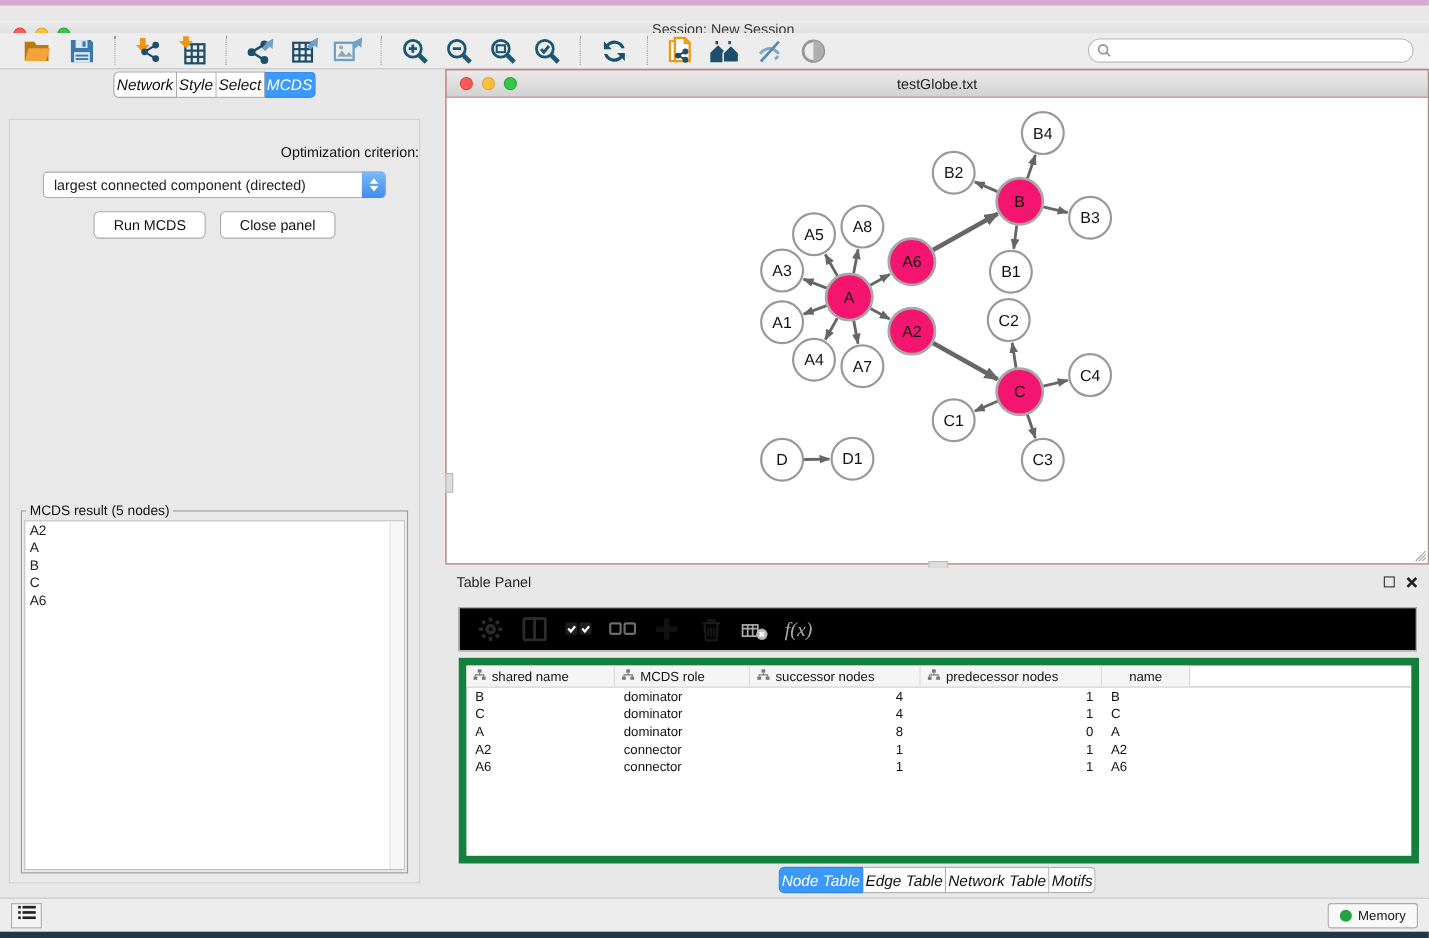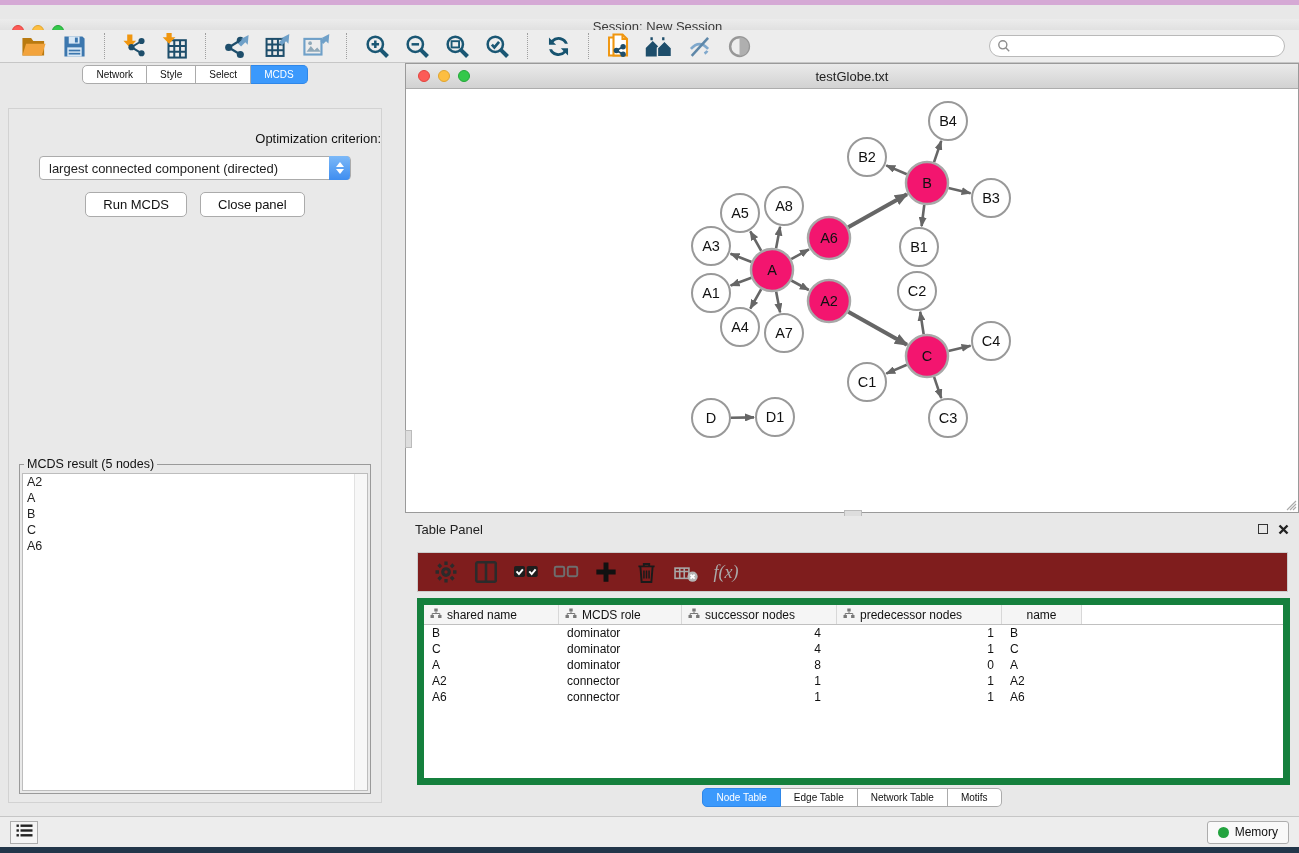--- a/index.html
+++ b/index.html
@@ -30,22 +30,22 @@
   .search-mag { position:absolute; left:8px; top:4px; }
 
   
   .control-panel { position:absolute; left:0; top:65px; width:390px; height:750px; background:#E8E8E8; }
   .panel-head { height:26px; display:flex; align-items:center; padding:0 10px; font-size:13px; color:#222; }
   .panel-head .spacer { flex:1; }
   .win-float { width:10px; height:10px; border:1.6px solid #333; margin-right:10px; cursor:pointer; }
   .win-close { cursor:pointer; display:flex; }
 
   .tabs-row { display:flex; justify-content:center; }
-  .tab { background:#fff; border:1px solid #ABABAB; border-left:none; padding:3px 13px;
-         font-size:10px; cursor:pointer; color:#111; }
+  .tab { background:#fff; border:1px solid #ABABAB; border-left:none; padding:3px 2px;
+         font-size:14px; cursor:pointer; color:#111;font-style:italic; }
   .tab:first-child { border-left:1px solid #ABABAB; border-radius:5px 0 0 5px; }
   .tab:last-child { border-radius:0 5px 5px 0; }
   .tab.sel { background:#3B99FC; border-color:#2F87E8; color:#fff; }
 
   .cp-body { position:absolute; left:8px; right:8px; top:43px; bottom:12px;
              background:#E9E9E9; border:1px solid #D2D2D2; }
   .opt-label { text-align:right; margin-top:22px; font-size:13px; color:#111; }
   .select-box { position:relative; margin:10px auto 0; width:312px; height:24px; background:#fff;
                 border:1px solid #ABABAB; border-radius:4px; display:flex; align-items:center;
                 font-size:13px; padding-left:9px; cursor:pointer; }
@@ -76,21 +76,21 @@
                   display:flex; align-items:center; justify-content:center; position:relative;
                   font-size:13px; color:#222; }
   .net-canvas { position:relative; width:892px; height:423px; background:#fff; }
   .graph-svg { position:absolute; left:0; top:0; }
   .resize-grip { position:absolute; right:1px; bottom:1px; cursor:nwse-resize; }
   .split-v { position:absolute; left:405px; top:430px; width:7px; height:18px; background:#DDD; border:1px solid #BBB; cursor:col-resize; }
   .split-h { position:absolute; left:844px; top:510px; width:18px; height:7px; background:#DDD; border:1px solid #BBB; cursor:row-resize; }
 
   
   .table-panel { position:absolute; left:405px; top:516px; width:894px; height:299px; background:#E8E8E8; }
-  .tp-toolbar { position:absolute; left:12px; top:36px; width:871px; height:40px; background:#7f1d1d;
+  .tp-toolbar { position:absolute; left:12px; top:36px; width:871px; height:40px; background:#000000;
                 border:1px solid #CCC; display:flex; align-items:center; padding:0 8px; }
   .tp-btn { background:none; border:none; width:40px; height:34px; display:flex; align-items:center;
             justify-content:center; cursor:pointer; }
   .fx { font-family:"Liberation Serif",serif; font-style:italic; font-size:18px; color:#ABABAB; }
   .table-box { position:absolute; left:12px; top:82px; width:873px; height:187px; background:#ffffff;
                border:7px solid #15803d; overflow:hidden; }
   .thead { display:flex; height:20px; border-bottom:1px solid #C0C0C0; }
   .th { background:#F5F5F5; border-right:1px solid #D8D8D8; display:flex; align-items:center;
         gap:5px; padding:0 6px; font-size:12px; color:#111; cursor:pointer; }
   .th.center { justify-content:center; }

